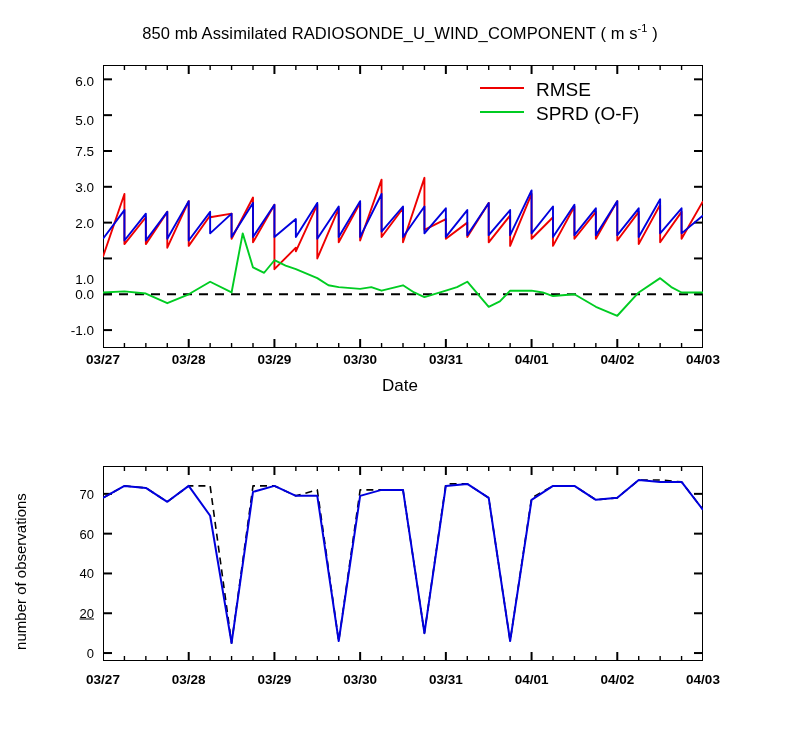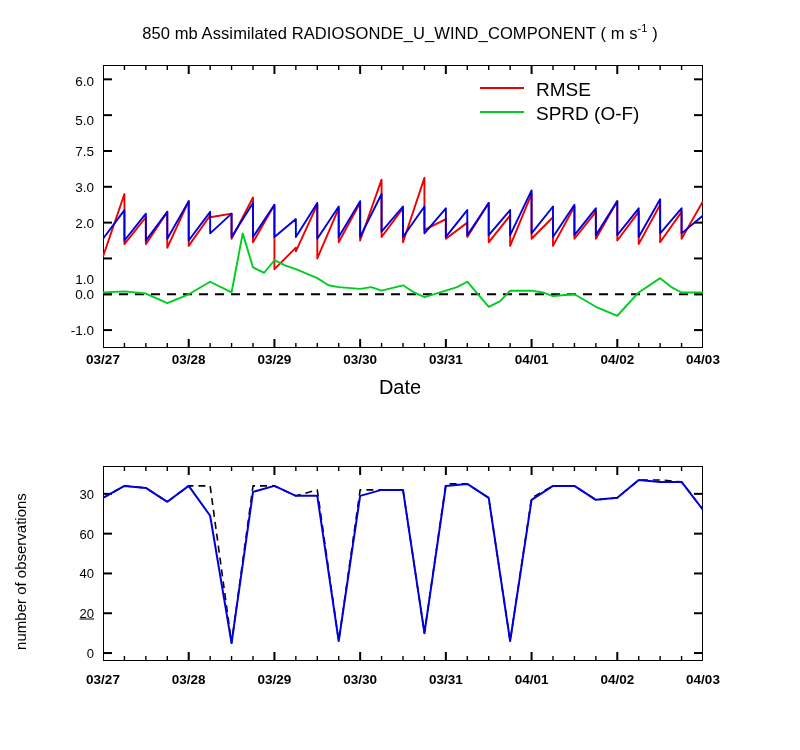--- a/index.html
+++ b/index.html
@@ -21,21 +21,21 @@
     position:absolute;right:706px;width:48px;text-align:right;
     font-size:13.5px;transform:translateY(-50%);
   }
   .ylab-wrap{position:absolute;left:0;top:0;width:800px;height:0;}
 
   .xlab-top{
     position:absolute;font-size:13.5px;font-weight:bold;transform:translateX(-50%);
     top:352px;
   }
   .axis-title{
-    position:absolute;left:0;top:376px;width:800px;text-align:center;font-size:20px;
+    position:absolute;left:0;top:376px;width:800px;text-align:center;font-size:17px;
   }
 
   
   #legend{position:absolute;left:480px;top:76px;width:210px;font-size:19px;}
   .leg-row{position:relative;height:24px;}
   .leg-line{position:absolute;left:0;top:11px;width:44px;height:2px;}
   .leg-text{position:absolute;left:56px;top:3px;white-space:nowrap;}
 
   
   #bot-panel{position:absolute;left:103px;top:466px;width:600px;height:195px;}
@@ -252,21 +252,21 @@
         <line x1="0" y1="147.24489795918367" x2="9" y2="147.24489795918367" stroke="#000" stroke-width="2"></line>
         <line x1="600" y1="147.24489795918367" x2="591" y2="147.24489795918367" stroke="#000" stroke-width="2"></line>
         <line x1="0" y1="187.0408163265306" x2="9" y2="187.0408163265306" stroke="#000" stroke-width="2"></line>
         <line x1="600" y1="187.0408163265306" x2="591" y2="187.0408163265306" stroke="#000" stroke-width="2"></line>
         <path d="M0.00,31.84 L21.43,19.90 L42.86,21.89 L64.29,35.82 L85.71,19.90 L107.14,19.90 L128.57,177.09 L150.00,19.90 L171.43,19.90 L192.86,29.85 L214.29,23.88 L235.71,175.10 L257.14,23.88 L278.57,23.88 L300.00,23.88 L321.43,167.14 L342.86,17.91 L364.29,17.91 L385.71,31.84 L407.14,175.10 L428.57,31.84 L450.00,19.90 L471.43,19.90 L492.86,33.83 L514.29,31.84 L535.71,13.93 L557.14,13.93 L578.57,15.92 L600.00,43.78 " fill="none" stroke="#000000" stroke-width="1.6" stroke-linejoin="round" stroke-dasharray="7,5"></path>
         <path d="M0.00,31.84 L21.43,19.90 L42.86,21.89 L64.29,35.82 L85.71,19.90 L107.14,49.74 L128.57,177.09 L150.00,25.87 L171.43,19.90 L192.86,29.85 L214.29,29.85 L235.71,175.10 L257.14,29.85 L278.57,23.88 L300.00,23.88 L321.43,167.14 L342.86,19.90 L364.29,17.91 L385.71,31.84 L407.14,175.10 L428.57,33.83 L450.00,19.90 L471.43,19.90 L492.86,33.83 L514.29,31.84 L535.71,13.93 L557.14,15.92 L578.57,15.92 L600.00,43.78 " fill="none" stroke="#0000dd" stroke-width="2" stroke-linejoin="round"></path>
       </svg>
   </div>
 
   <div class="ylab-wrap">
-    <div class="ylab2" id="by0" style="top: 493.857px;">30</div>
+    <div class="ylab2" id="by0" style="top: 493.857px;">70</div>
     <div class="ylab2" id="by1" style="top: 533.653px;">60</div>
     <div class="ylab2" id="by2" style="top: 573.449px;">40</div>
     <div class="ylab2" id="by3" style="top: 613.245px; text-decoration: underline;">20</div>
     <div class="ylab2" id="by4" style="top: 653.041px;">0</div>
   </div>
 
   <div id="bot-xlabels">
       <div class="xlab-bot" style="left: 103px;">03/27</div>
       <div class="xlab-bot" style="left: 188.714px;">03/28</div>
       <div class="xlab-bot" style="left: 274.429px;">03/29</div>

